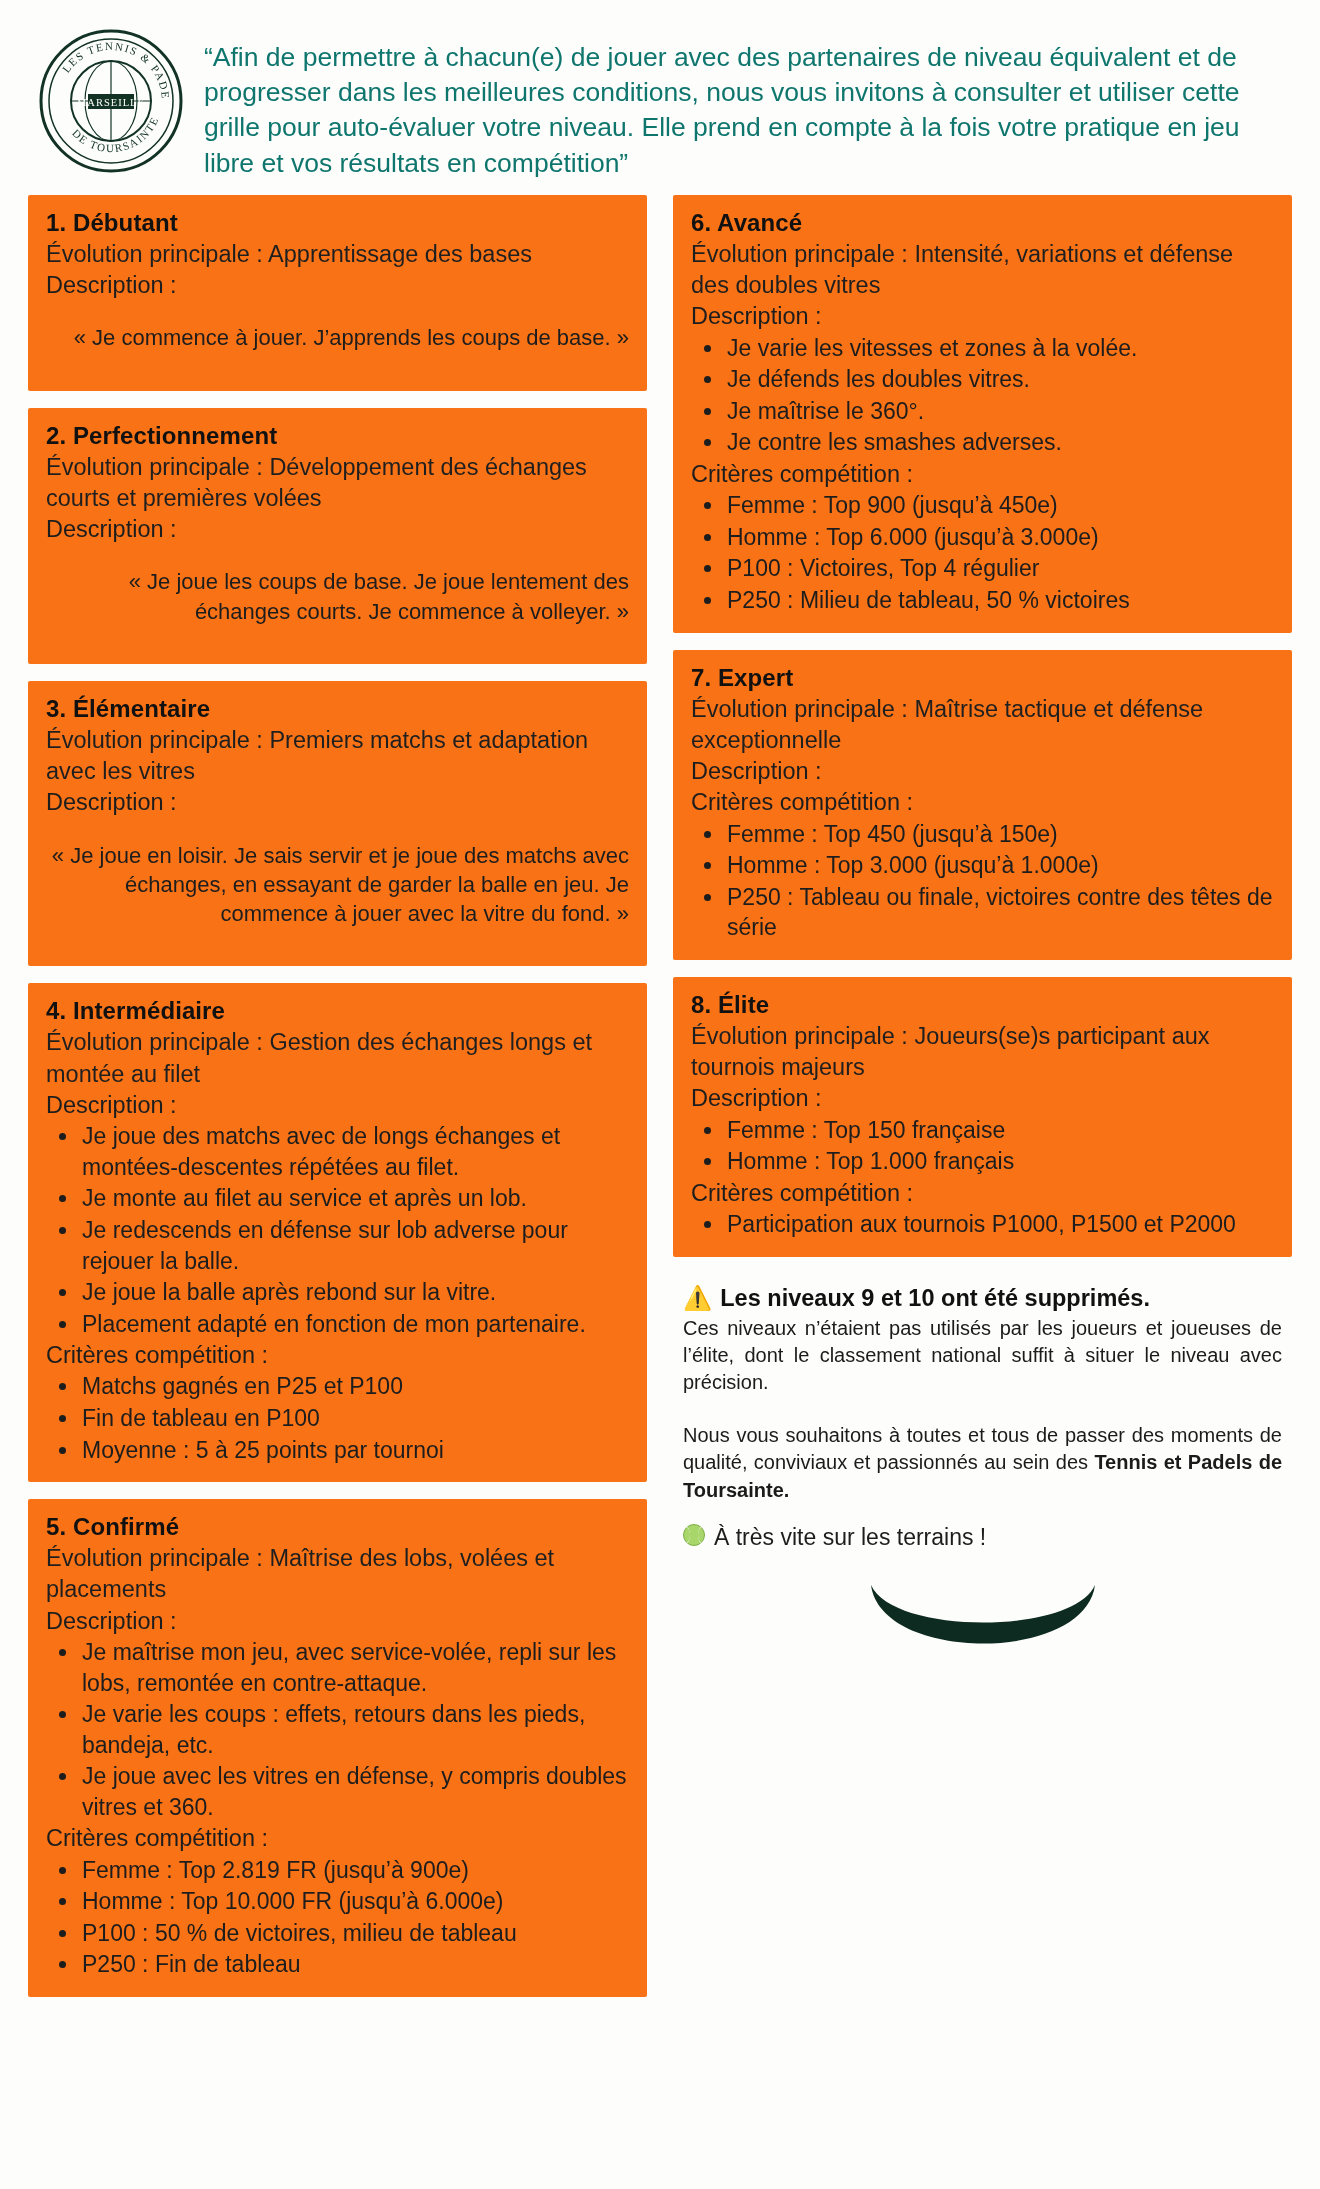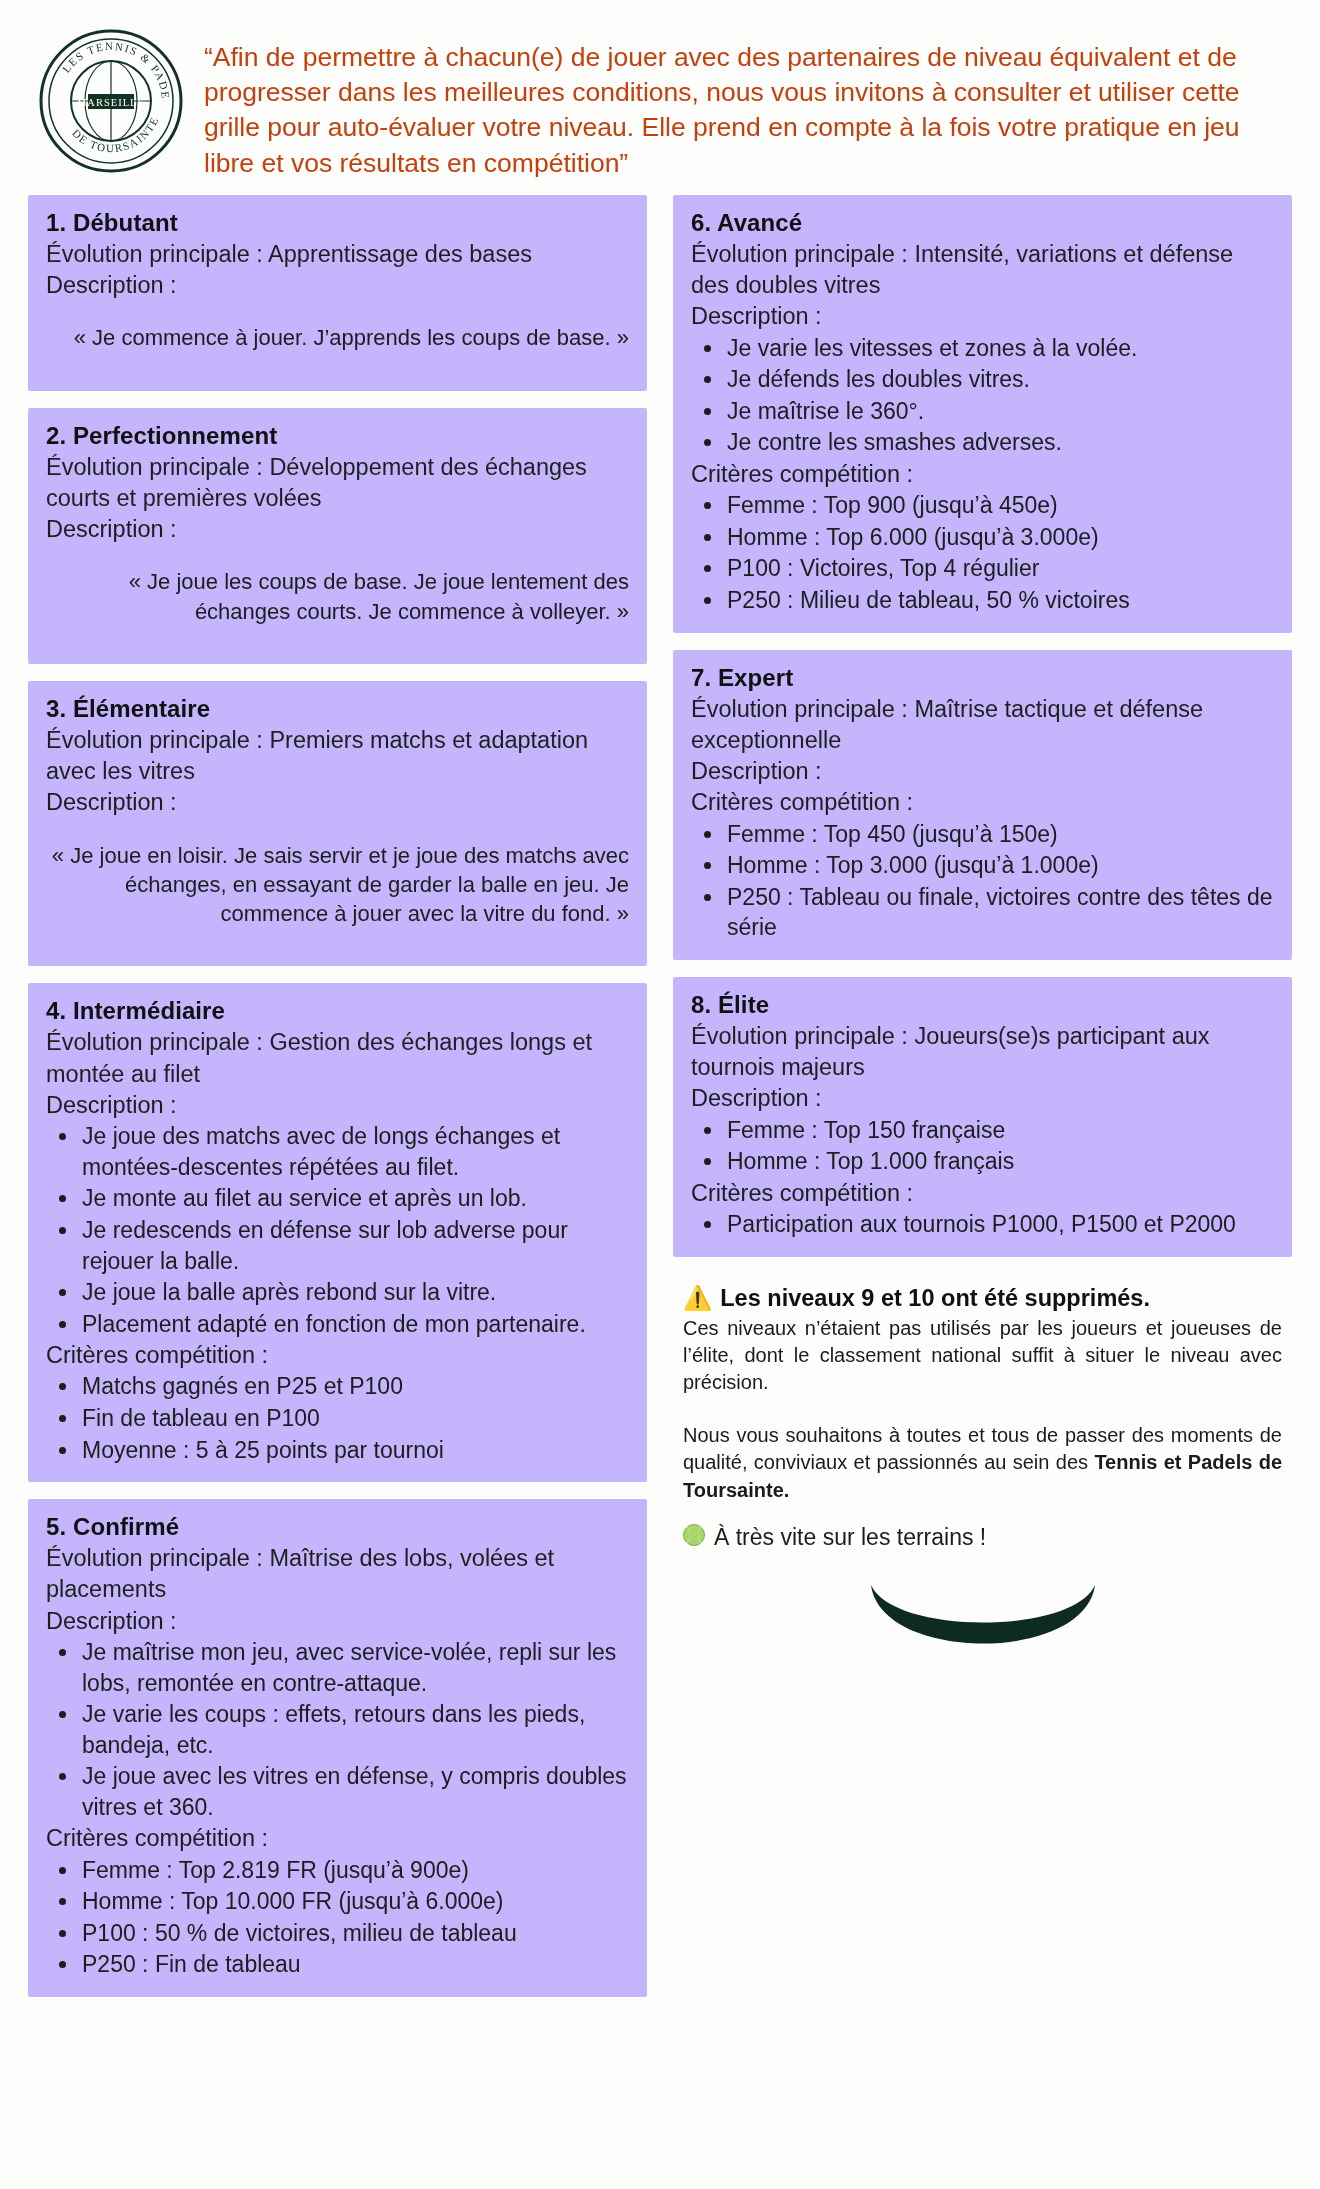--- a/index.html
+++ b/index.html
@@ -35,39 +35,39 @@
     display: flex;
     align-items: flex-start;
     justify-content: center;
     padding-top: 2px;
   }
   .logo svg { display: block; }
   .intro {
     flex: 1 1 auto;
     font-size: 26.5px;
     line-height: 1.33;
-    color: #c2410c;
+    color: #0f766e;
     padding-top: 16px;
     padding-right: 30px;
   }
 
   
   .columns {
     display: flex;
     gap: 26px;
     align-items: flex-start;
     padding: 0 2px;
   }
   .col { flex: 1 1 0; min-width: 0; }
   .col-left { max-width: 645px; }
   .col-right { max-width: 625px; }
 
   
   .card {
-    background: #c4b5fd;
+    background: #f97316;
     border-radius: 2px;
     padding: 14px 18px 16px 18px;
     margin-bottom: 17px;
   }
   .card h3 {
     margin: 0 0 2px 0;
     font-size: 24px;
     font-weight: bold;
     color: #111;
     letter-spacing: 0.1px;

